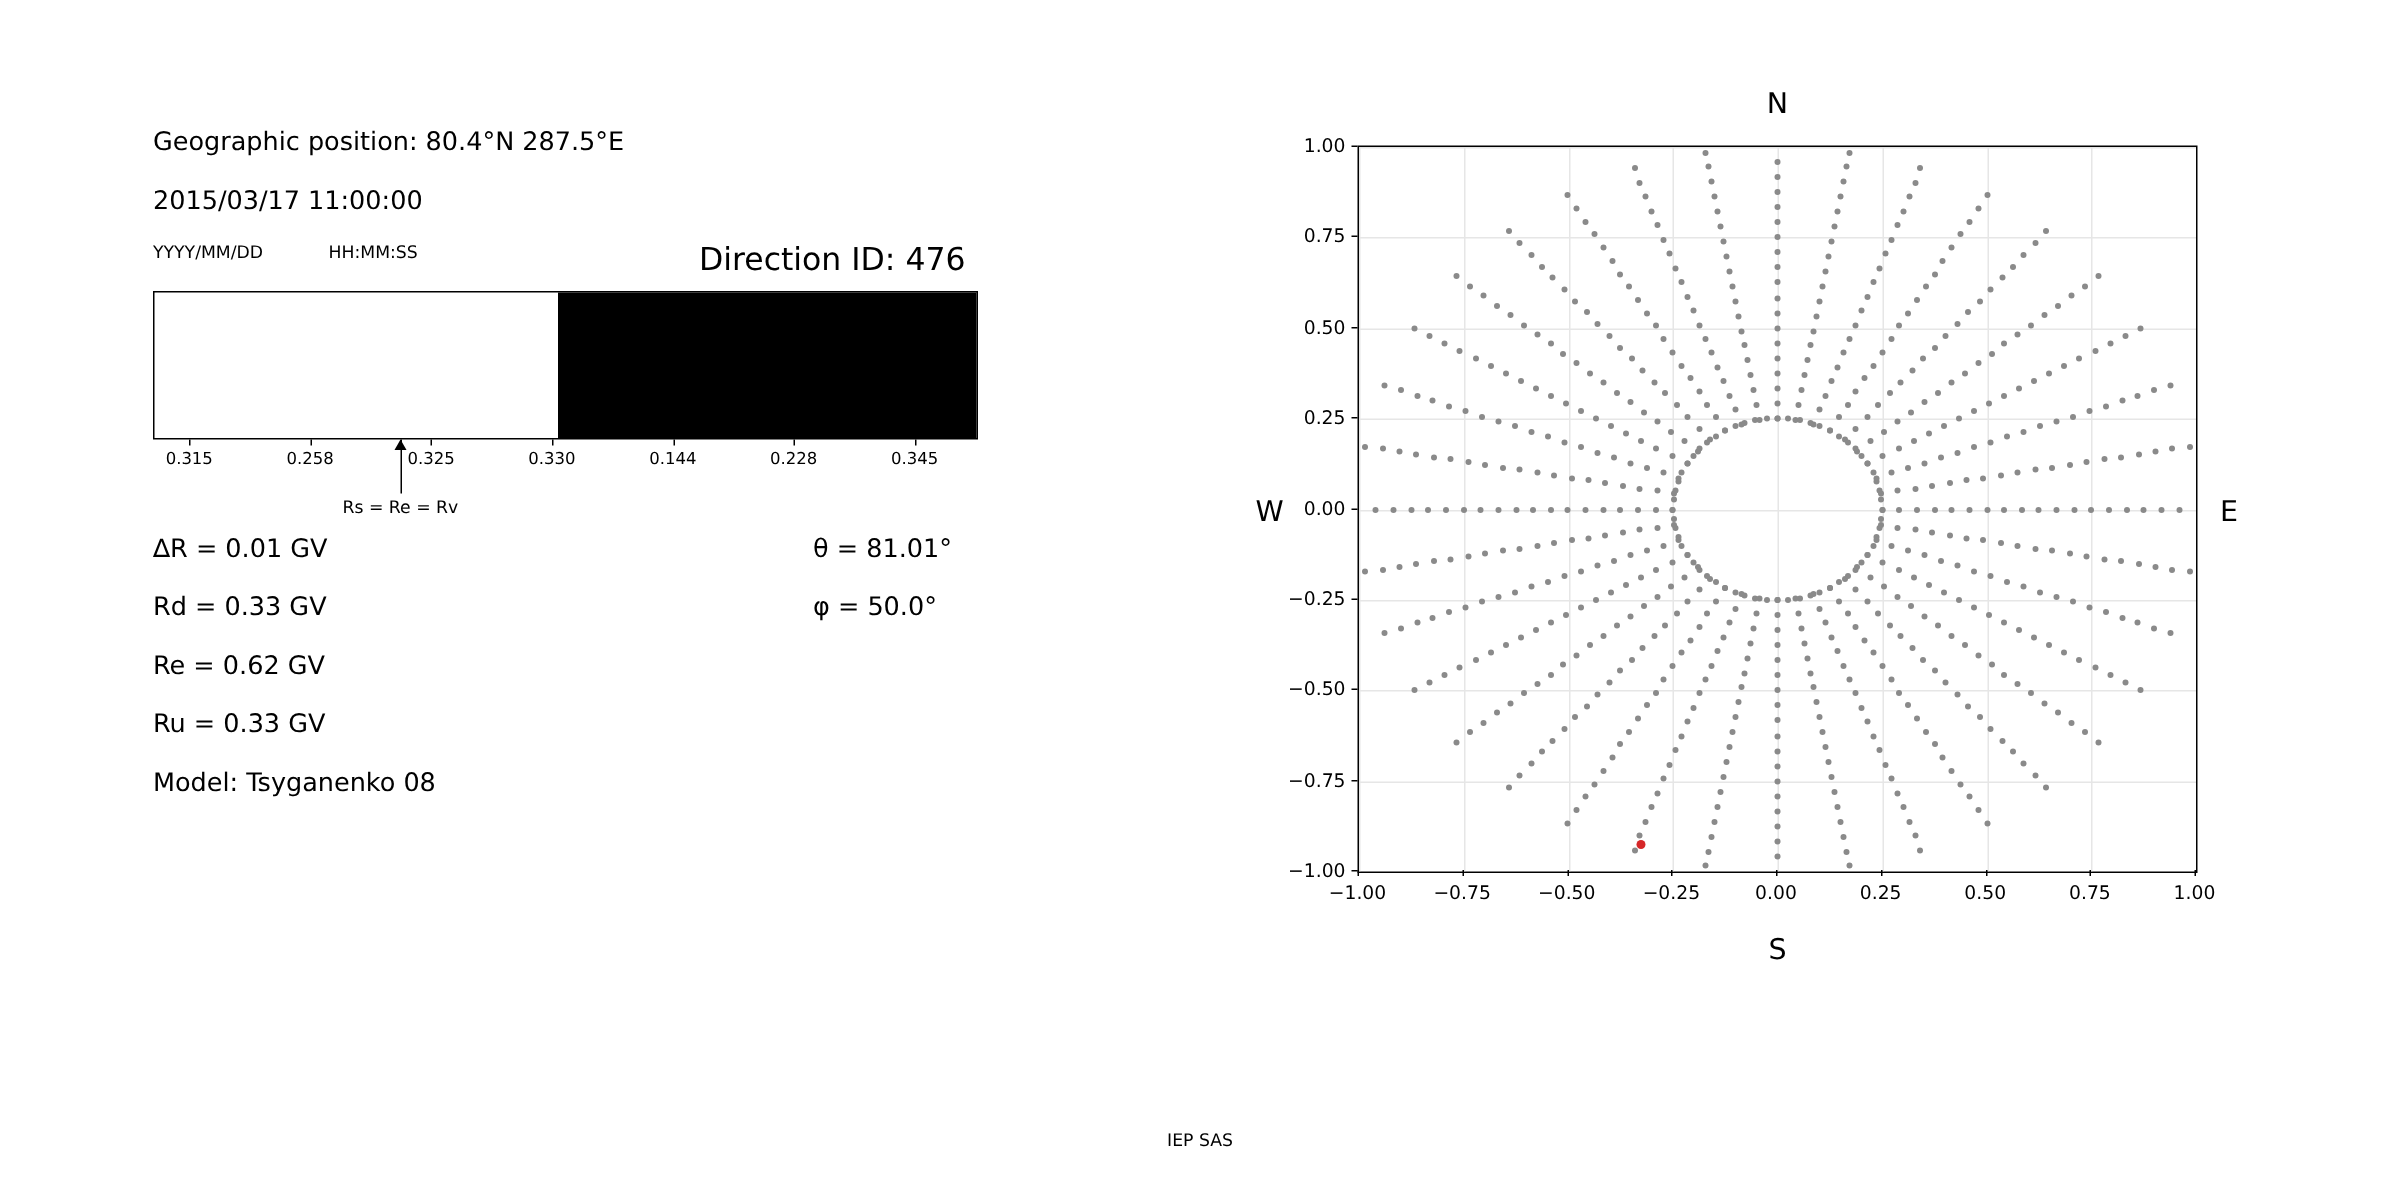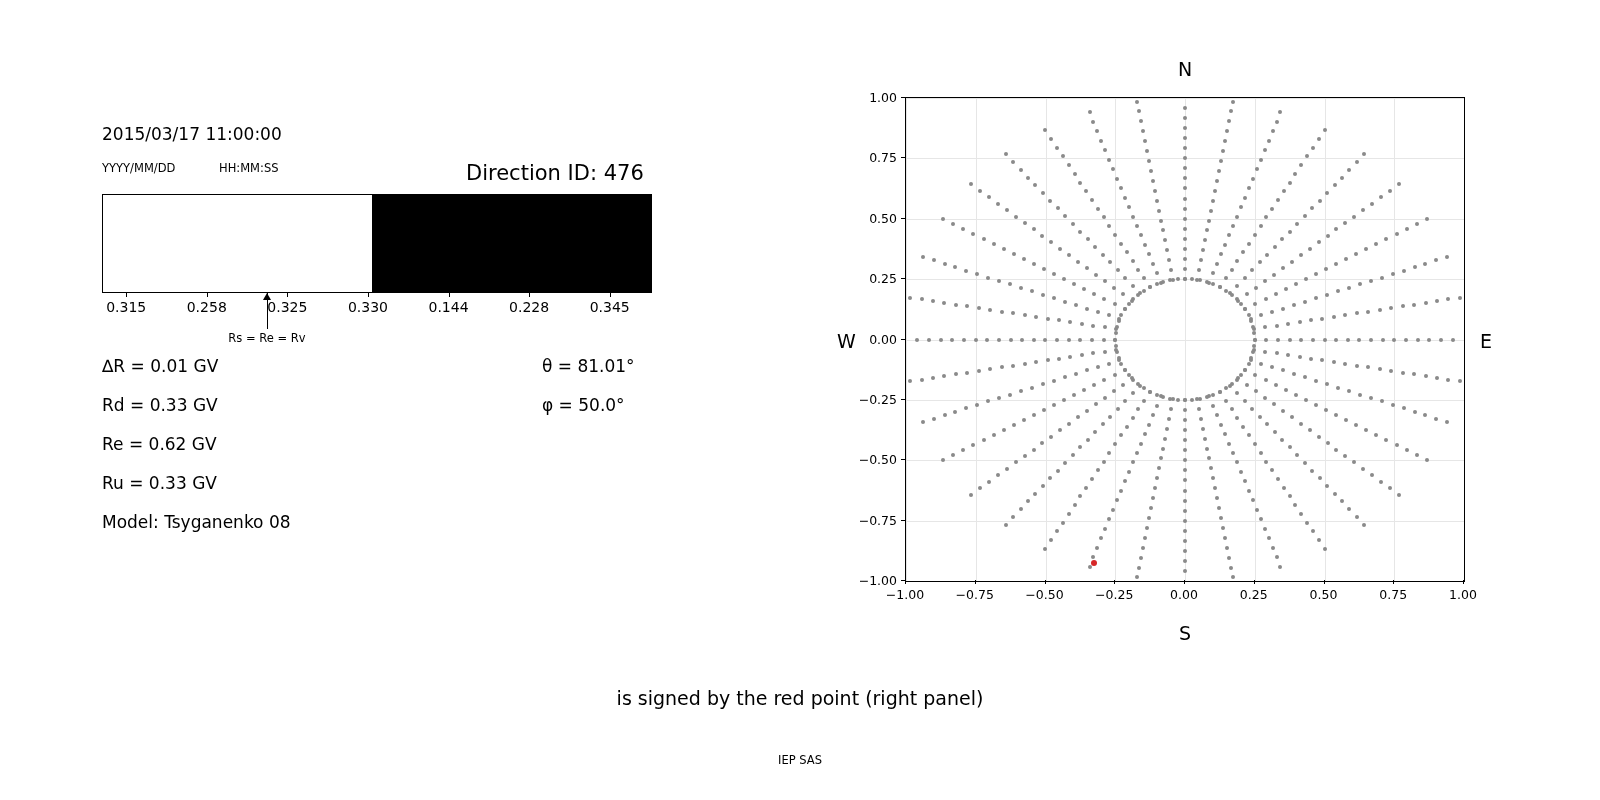--- a/index.html
+++ b/index.html
@@ -78,21 +78,21 @@
   .pen-tick {
     position: absolute;
     top: 0;
     width: 1px;
     height: 4px;
     background: #000;
   }
   .pen-ticklabel {
     position: absolute;
     top: 6px;
-    font-size: 14px;
+    font-size: 11px;
     transform: translateX(-50%);
     white-space: nowrap;
   }
   #rs-arrow {
     position: absolute;
     left: 375px;
     top: 293px;
     width: 1px;
     height: 36px;
     background: #000;
@@ -227,20 +227,21 @@
     width: 1600px;
     text-align: center;
     font-size: 11.5px;
   }
 </style>
 </head>
 <body>
 
 <div id="left-panel">
 
+  <div class="info-line" id="geo-position">Geographic position: 80.4°N 287.5°E</div>
 
   <div class="info-line" id="datetime">2015/03/17 11:00:00</div>
 
   <div id="fmt-date">YYYY/MM/DD</div>
 
   <div id="fmt-time">HH:MM:SS</div>
 
   <div id="direction-id">Direction ID: 476</div>
 
   <div id="penumbra-plot">
@@ -1075,16 +1076,15 @@
     <div class="sky-ticklabel-y" style="left: 43px; width: 54px; top: 278.125px;">0.25</div>
     <div class="sky-tickmark-y" style="left: 101px; top: 217.75px;"></div>
     <div class="sky-ticklabel-y" style="left: 43px; width: 54px; top: 217.75px;">0.50</div>
     <div class="sky-tickmark-y" style="left: 101px; top: 157.375px;"></div>
     <div class="sky-ticklabel-y" style="left: 43px; width: 54px; top: 157.375px;">0.75</div>
     <div class="sky-tickmark-y" style="left: 101px; top: 97px;"></div>
     <div class="sky-ticklabel-y" style="left: 43px; width: 54px; top: 97px;">1.00</div>
   </div>
 
 <div id="caption">
-  <div>is signed by the red point (right panel)</div>
 </div>
 
 <div id="credit">IEP SAS</div>
 
 </body></html>

